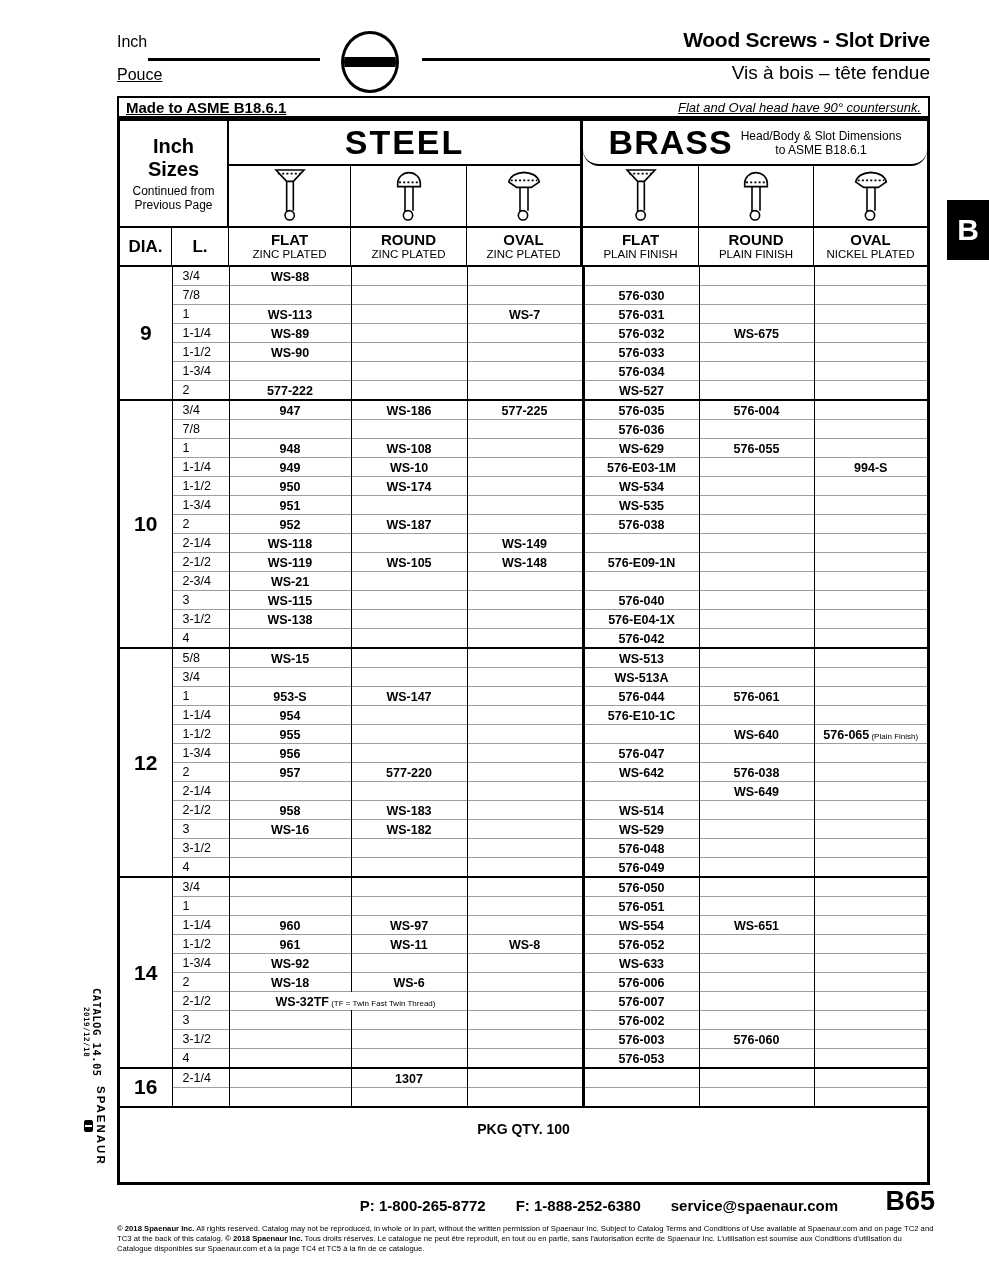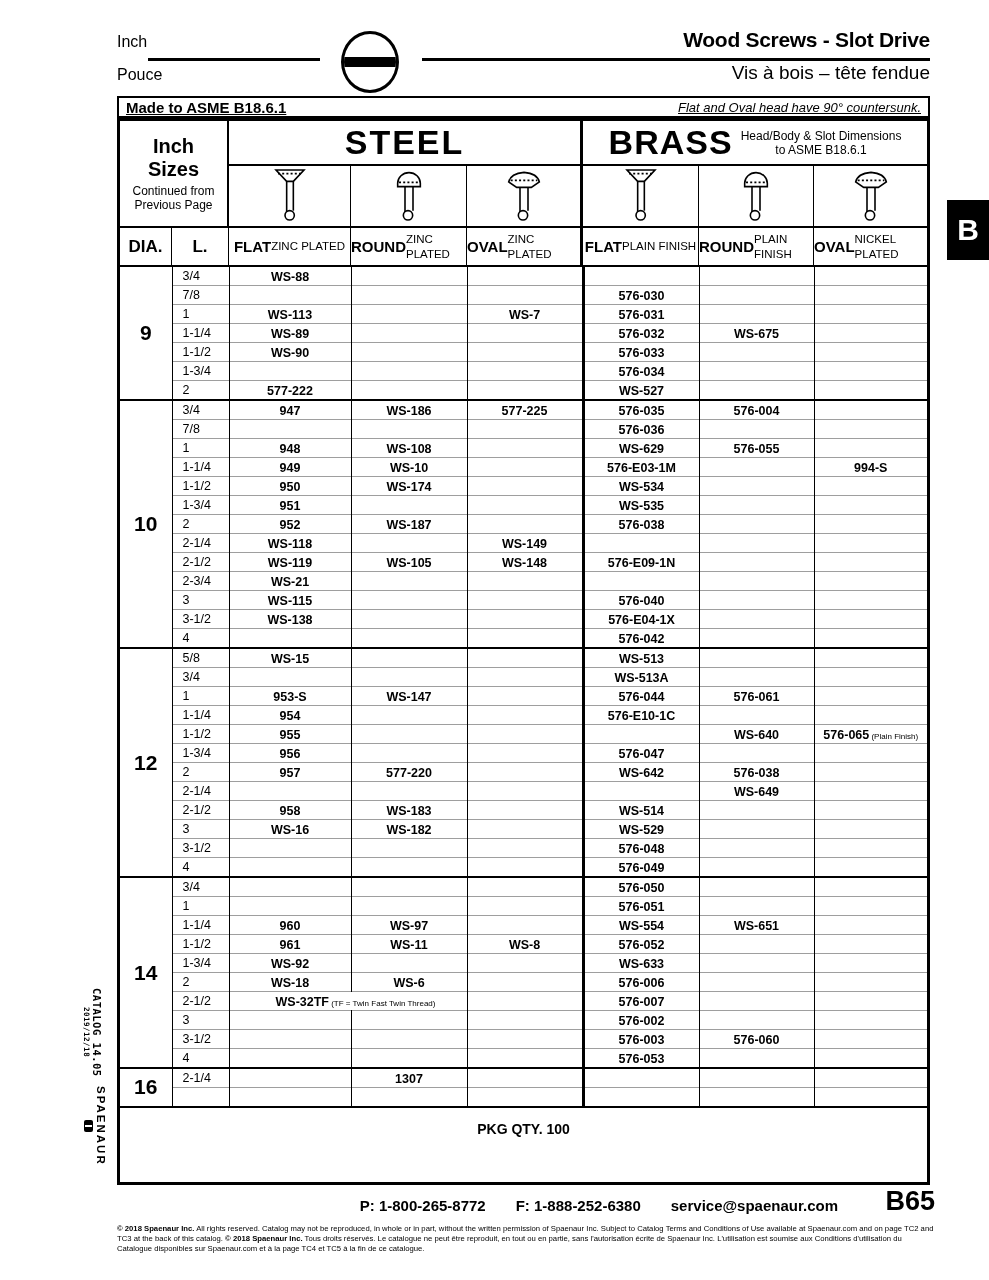--- a/index.html
+++ b/index.html
@@ -1,21 +1,21 @@
 <!DOCTYPE html>
 <html><head>
 <meta charset="utf-8">
 <style>
   html,body{margin:0;padding:0;background:#e8e8e8;}
   #page{position:relative;width:989px;height:1280px;background:#ffffff;
         font-family:"Liberation Sans",sans-serif;color:#000;overflow:hidden;}
 
   
   .unit-en{position:absolute;left:117px;top:33px;font-size:16px;}
-  .unit-fr{position:absolute;left:117px;top:66px;font-size:16px;}
+  .unit-fr{position:absolute;left:117px;top:66px;font-size:16px;text-decoration:underline;}
   .rule{position:absolute;top:58px;height:3px;background:#000;}
   .rule-left{left:148px;width:172px;}
   .rule-right{left:422px;width:508px;}
   .slot-icon{position:absolute;left:341px;top:31px;width:52px;height:56px;
              border:3.5px solid #000;border-radius:50%;overflow:hidden;}
   .slot-icon::after{content:"";position:absolute;left:-4px;right:-4px;top:23px;height:10px;background:#000;}
   .title-en{position:absolute;right:59px;top:28px;font-size:21px;font-weight:bold;letter-spacing:-0.3px;}
   .title-fr{position:absolute;right:59px;top:62px;font-size:19px;}
 
   
@@ -30,27 +30,27 @@
 
   .hg{display:grid;grid-template-columns:52px 57px 122px 116px 116px 116px 115px 1fr;
       grid-template-rows:45px 62px 37px;border-bottom:2px solid #000;flex:none;}
   .hc{display:flex;align-items:center;justify-content:center;box-sizing:border-box;}
   .hc-inch{grid-area:1/1/3/3;border-right:2px solid #000;border-bottom:2px solid #000;
            flex-direction:column;text-align:center;}
   .hc-inch .big{font-size:20px;font-weight:bold;line-height:23px;}
   .hc-inch .sub{font-size:12px;line-height:14px;margin-top:3px;width:96px;}
   .hc-steel{grid-area:1/3/2/6;border-right:3px solid #000;border-bottom:2px solid #000;
             font-size:34px;font-weight:bold;letter-spacing:2px;}
-  .hc-brass{grid-area:1/6/2/9;border-bottom:2px solid #000;gap:8px;padding:0 4px;}
+  .hc-brass{grid-area:1/6/2/9;border-bottom:2px solid #000;gap:8px;padding:0 4px;border-radius:16px;}
   .hc-brass .bb{font-size:34px;font-weight:bold;letter-spacing:1px;}
   .hc-brass .bn{font-size:12px;text-align:center;line-height:14px;}
   .hc-ico{grid-row:2;border-right:1px solid #000;border-bottom:2px solid #000;}
   .hc-ico.sb{border-right:3px solid #000;}
   .hc-ico.last{border-right:0;}
-  .hc-hdr{grid-row:3;border-right:1px solid #000;flex-direction:row;line-height:15px;}
+  .hc-hdr{grid-row:3;border-right:1px solid #000;flex-direction:column;line-height:15px;}
   .hc-hdr.sb{border-right:3px solid #000;}
   .hc-hdr.last{border-right:0;}
   .hc-hdr .n1{font-weight:bold;font-size:15px;}
   .hc-hdr .n2{font-size:11.5px;}
   .hc-dia,.hc-len{font-weight:bold;font-size:17px;border-right:1px solid #000;grid-row:3;}
 
   #data-table{border-collapse:collapse;width:100%;table-layout:fixed;flex:none;}
   #data-table td{border-right:1px solid #000;border-top:1px solid #9e9e9e;height:17.7px;
                  padding:0;text-align:center;vertical-align:middle;overflow:hidden;white-space:nowrap;}
   #data-table td:last-child{border-right:0;}

